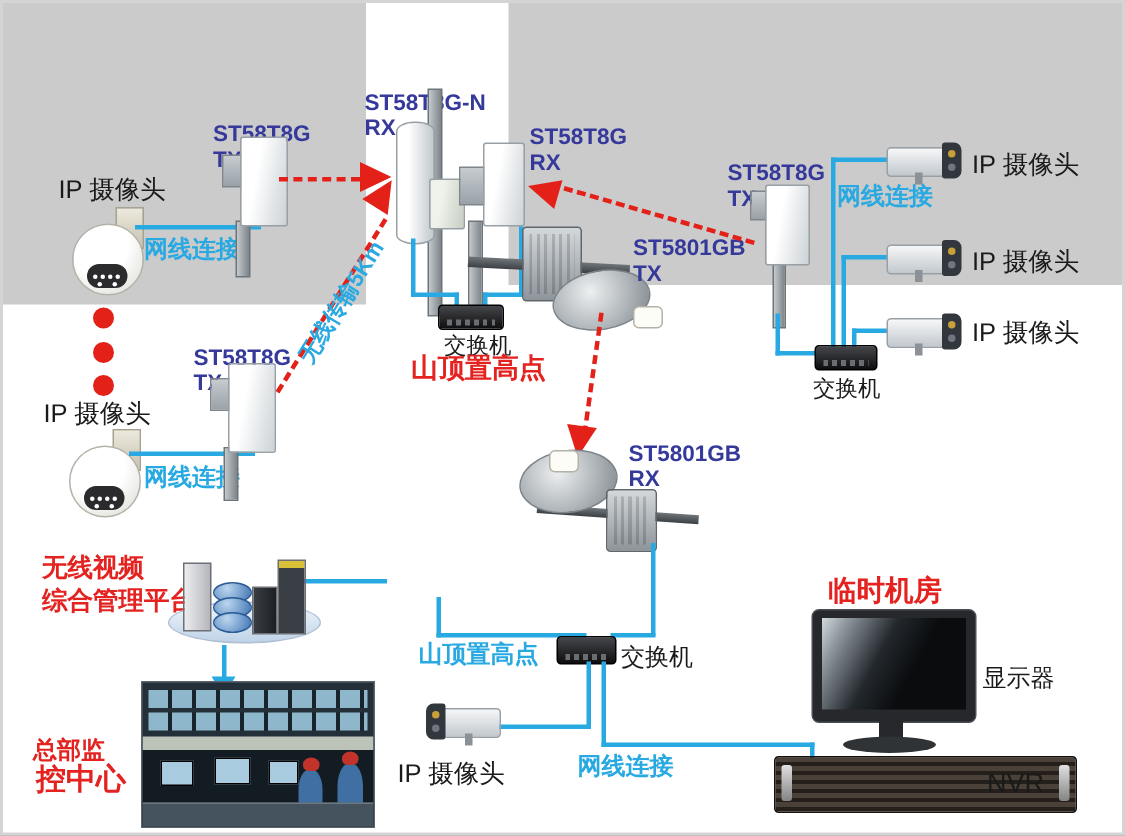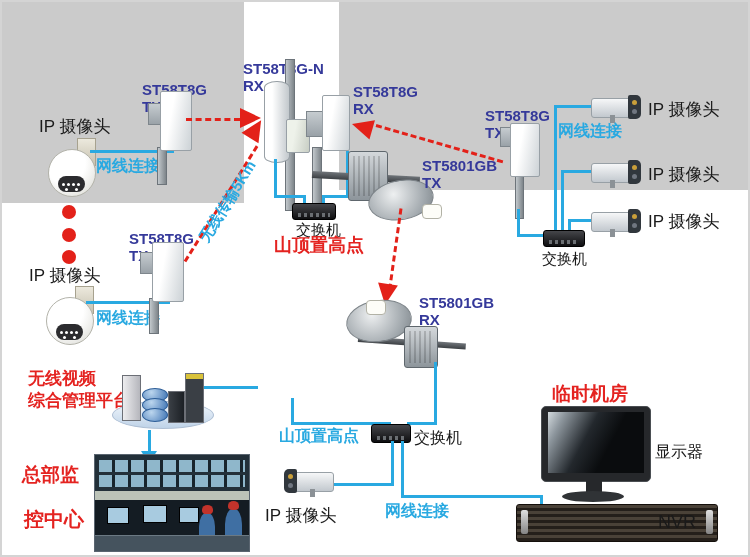--- a/index.html
+++ b/index.html
@@ -232,21 +232,21 @@
     <div class="wallrow" style="left:4px;top:20px;width:146px;"></div>
     <div style="position:absolute;left:0;top:36px;width:154px;height:9px;background:#bcc3b8;"></div>
     <div style="position:absolute;left:0;top:45px;width:154px;height:51px;background:#141c23;"></div>
     <div style="position:absolute;left:12px;top:52px;width:20px;height:15px;background:#a8cbe0;border:1px solid #000;"></div>
     <div style="position:absolute;left:48px;top:50px;width:22px;height:16px;background:#a8cbe0;border:1px solid #000;"></div>
     <div style="position:absolute;left:84px;top:52px;width:18px;height:14px;background:#a8cbe0;border:1px solid #000;"></div>
     <div class="person" style="left:104px;top:58px;width:16px;height:30px;"></div>
     <div class="person" style="left:130px;top:54px;width:17px;height:34px;"></div>
     <div style="position:absolute;left:0;top:80px;width:154px;height:16px;background:#45535e;border-top:1px solid #6b7983;"></div>
   </div>
-  <div class="lbl redtxt" style="left:20px;top:460px;font-size:19px;">总部监</div>
+  <div class="lbl redtxt" style="left:20px;top:488px;font-size:16px;">总部监</div>
   <div class="lbl redtxt" style="left:22px;top:504px;font-size:20px;">控中心</div>
 
   <div class="lbl redtxt" style="left:502px;top:379px;font-size:19px;padding-left:48px;">临时机房</div>
   <div class="mon-outer" style="left:539px;top:404px;width:108px;height:74px;">
     <div class="mon-screen"></div>
   </div>
   <div style="position:absolute;left:584px;top:478px;width:16px;height:13px;background:#26282b;"></div>
   <div style="position:absolute;left:560px;top:489px;width:62px;height:11px;background:#303336;border-radius:50%;"></div>
   <div class="lbl" style="left:653px;top:440px;font-size:16px;">显示器</div>
   <div class="nvr" style="left:514px;top:502px;width:200px;height:36px;"></div>

